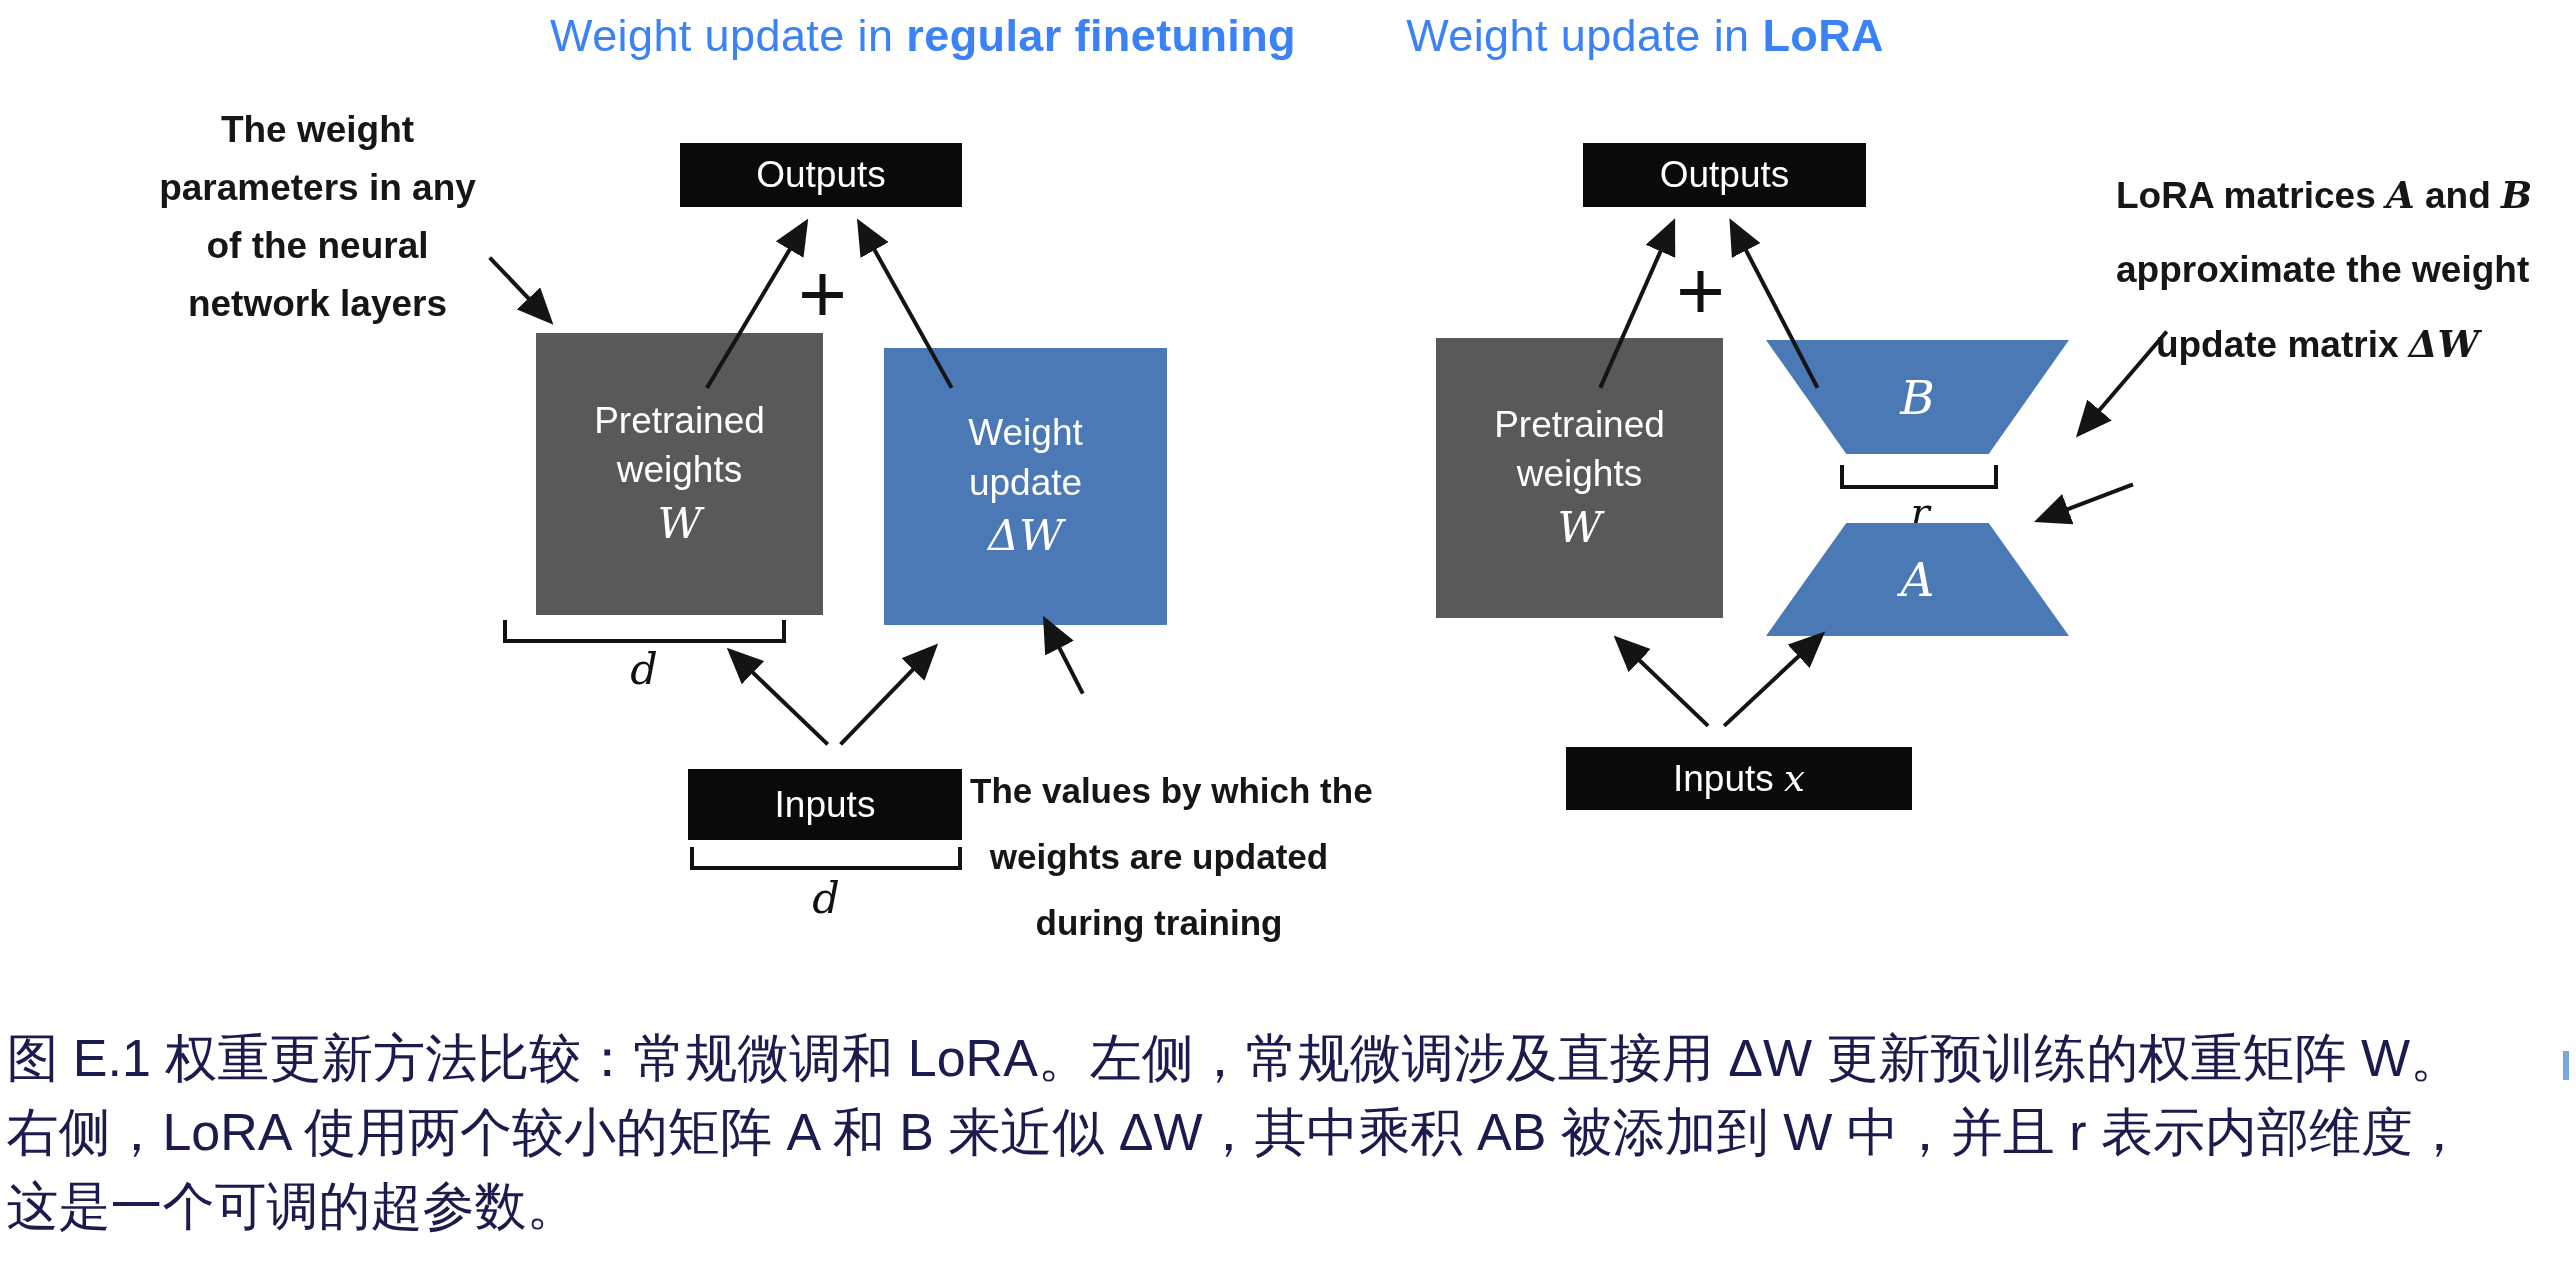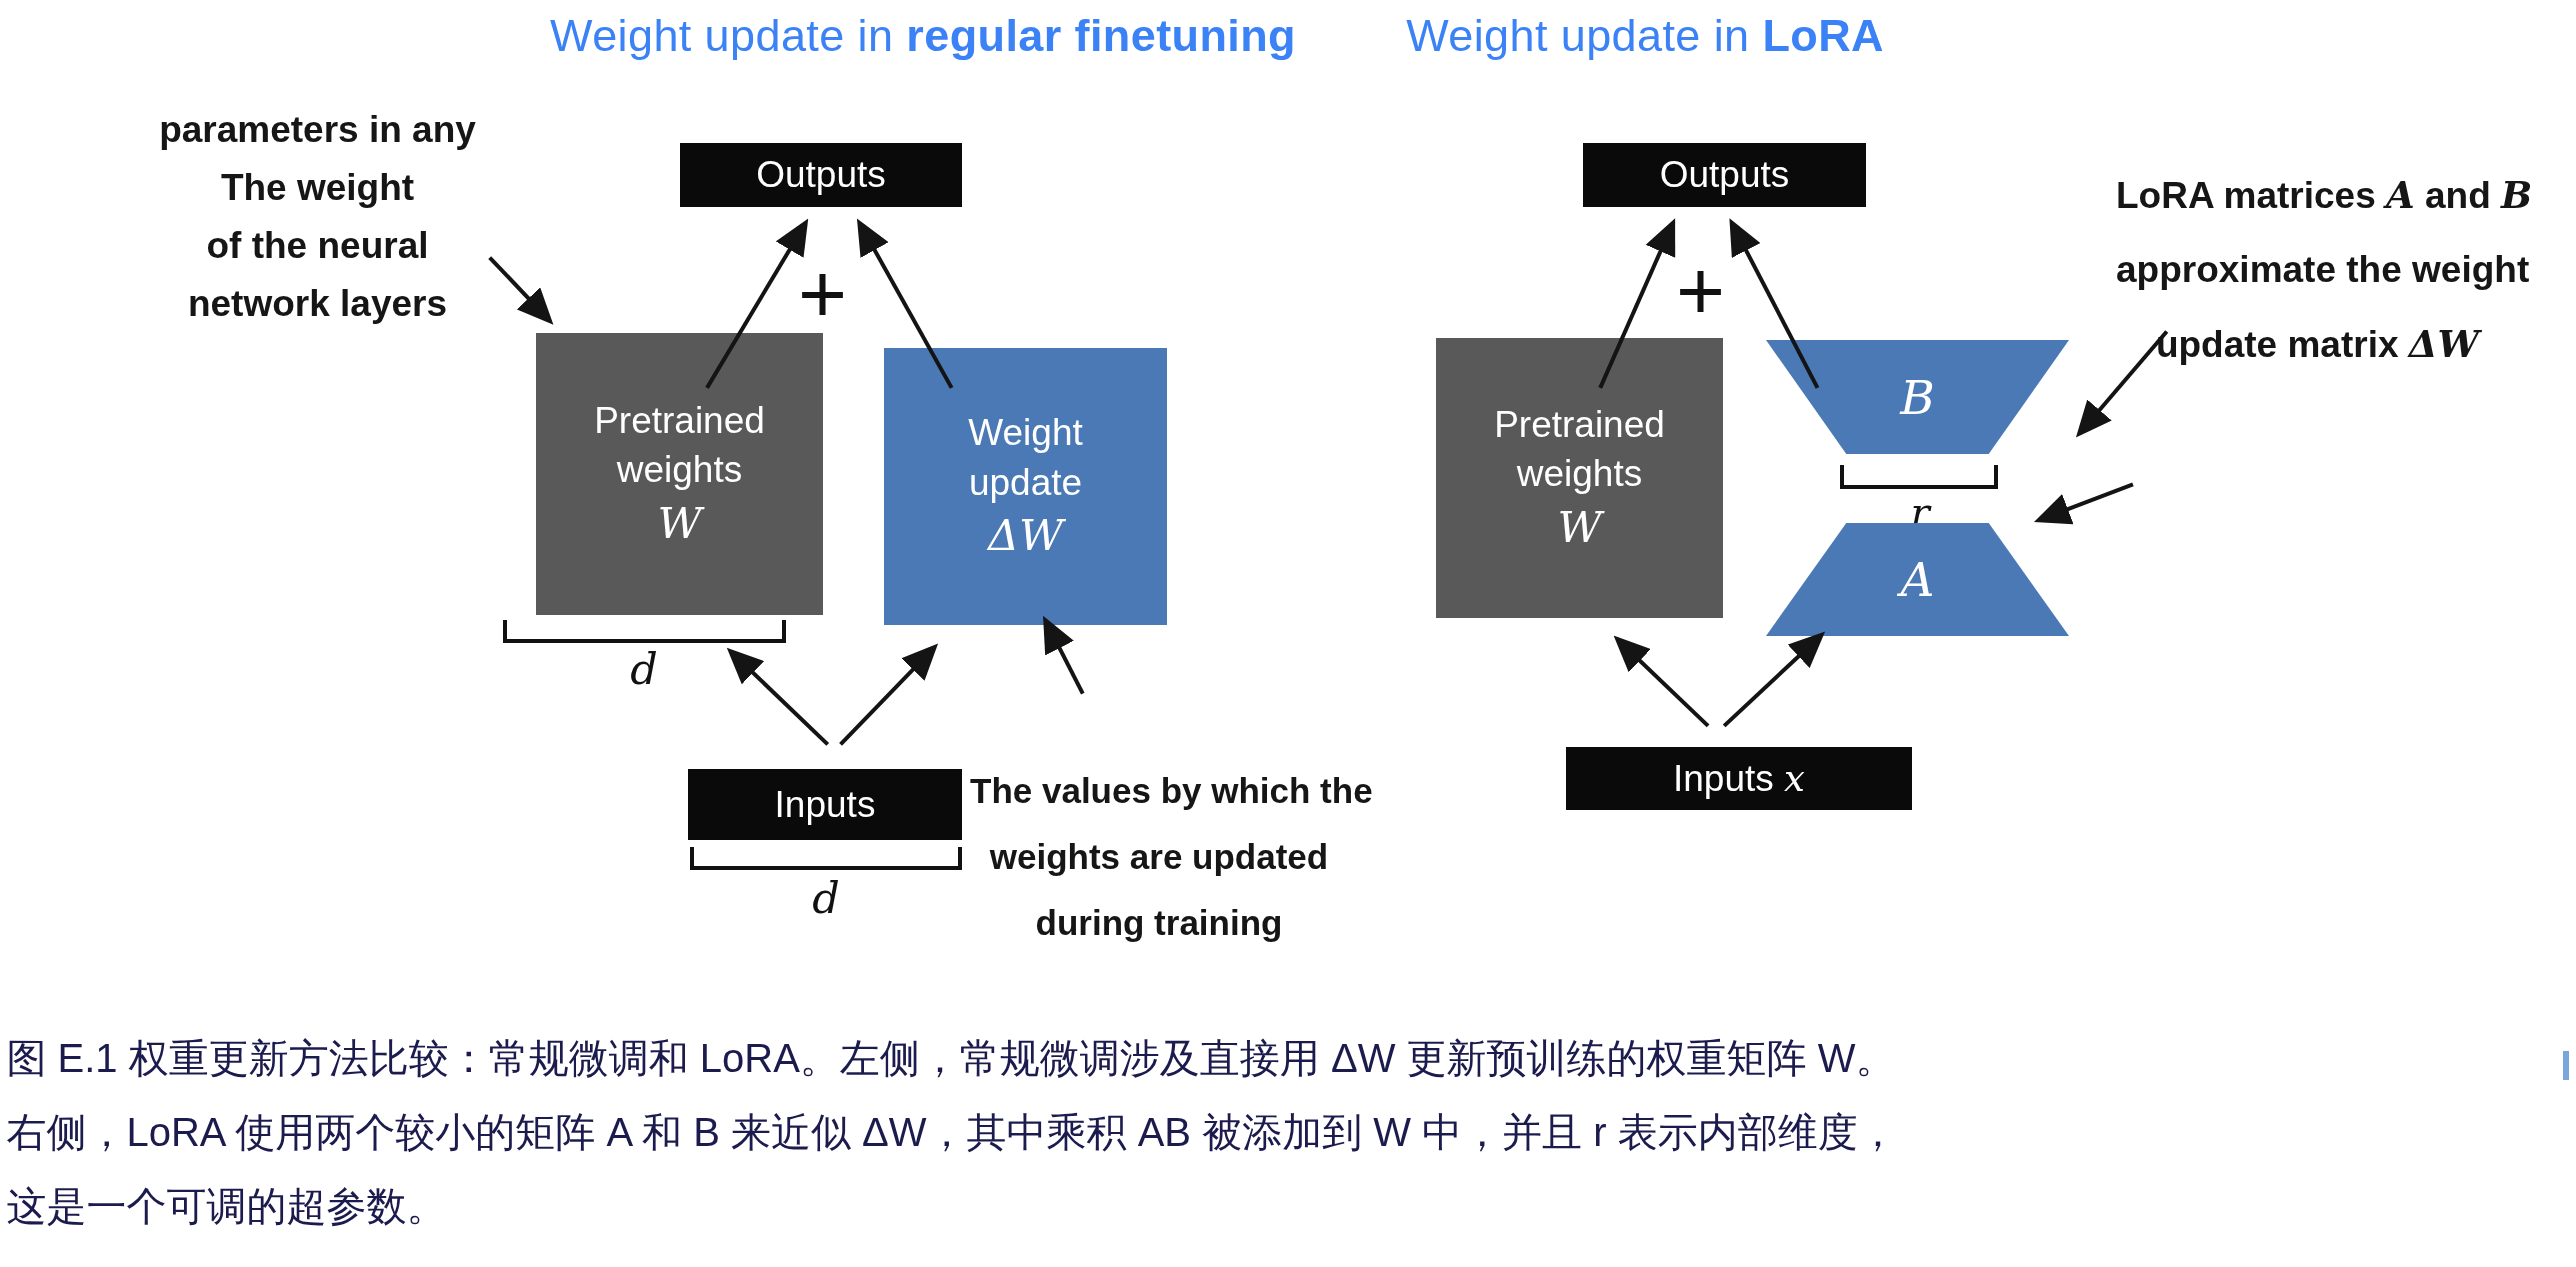--- a/index.html
+++ b/index.html
@@ -35,36 +35,36 @@
   .bracket{border-left:4px solid #111;border-right:4px solid #111;border-bottom:4px solid #111;}
   .dim-label{font-family:"DejaVu Serif","Liberation Serif",serif;font-style:italic;
     font-size:43px;color:#111;text-align:center;}
 
   .trap{display:flex;align-items:center;justify-content:center;background:var(--c-blue);}
   .trap-b{clip-path:polygon(0% 0%,100% 0%,73.5% 100%,26.5% 100%);}
   .trap-a{clip-path:polygon(26.5% 0%,73.5% 0%,100% 100%,0% 100%);}
   .trap .mlabel{font-family:"DejaVu Serif","Liberation Serif",serif;font-style:italic;
     font-size:47px;color:#fff;}
 
-  .caption{color:var(--c-caption);font-size:40px;line-height:74px;}
+  .caption{color:var(--c-caption);font-size:52px;line-height:74px;}
   .caption .cline{white-space:nowrap;}
 
   svg.overlay{position:absolute;left:0;top:0;pointer-events:none;}
   svg.overlay line{stroke:#141414;stroke-width:5;}
 </style>
 </head>
 <body>
 
 <div id="stage">
 
   <div class="abs panel-title" style="left:370px;top:9.7px;width:926px;"><span>Weight update in </span><span class="seg-b">regular finetuning</span></div>
 
   <div class="abs annot" style="left:76px;top:101px;width:483px;line-height:58px;">
+    <div class="line"><span>The weight</span></div>
     <div class="line"><span>parameters in any</span></div>
-    <div class="line"><span>The weight</span></div>
     <div class="line"><span>of the neural</span></div>
     <div class="line"><span>network layers</span></div>
   </div>
 
   <div class="abs node node-black" style="left:680px;top:143px;width:282px;height:64px;">
     <span>Outputs</span>
   </div>
 
   <div class="abs plus" style="left:782px;top:251px;width:81px;text-align:center;">+</div>
 

